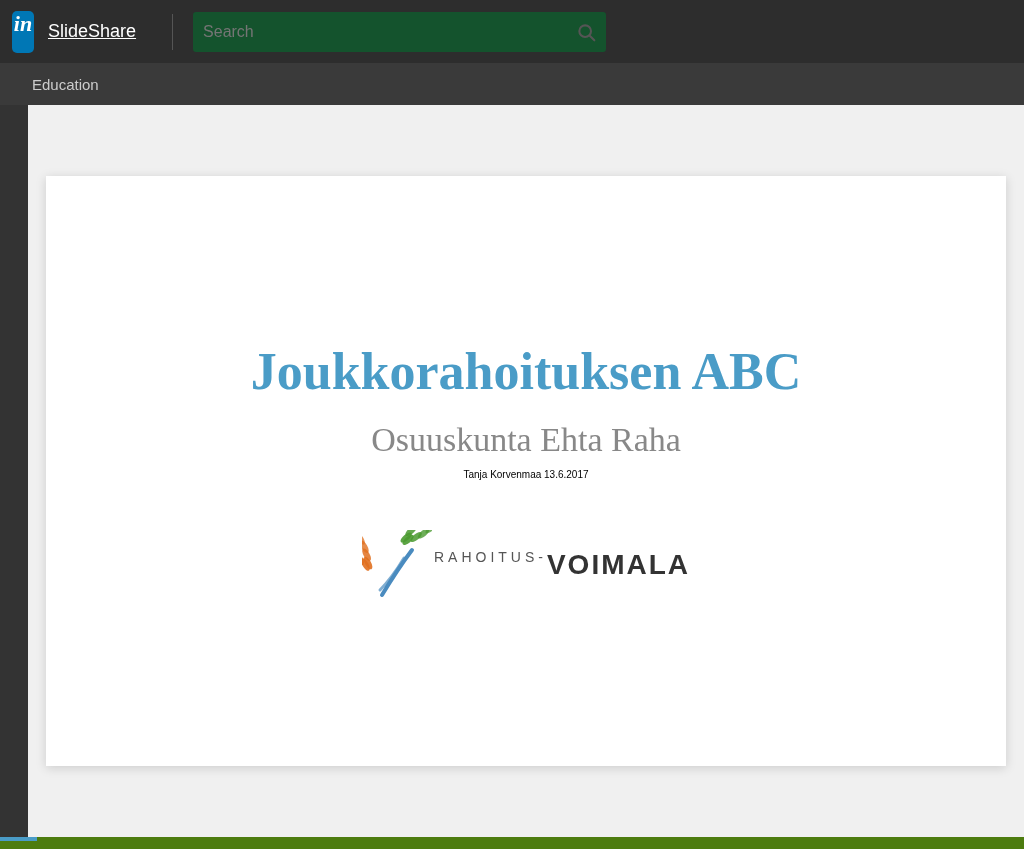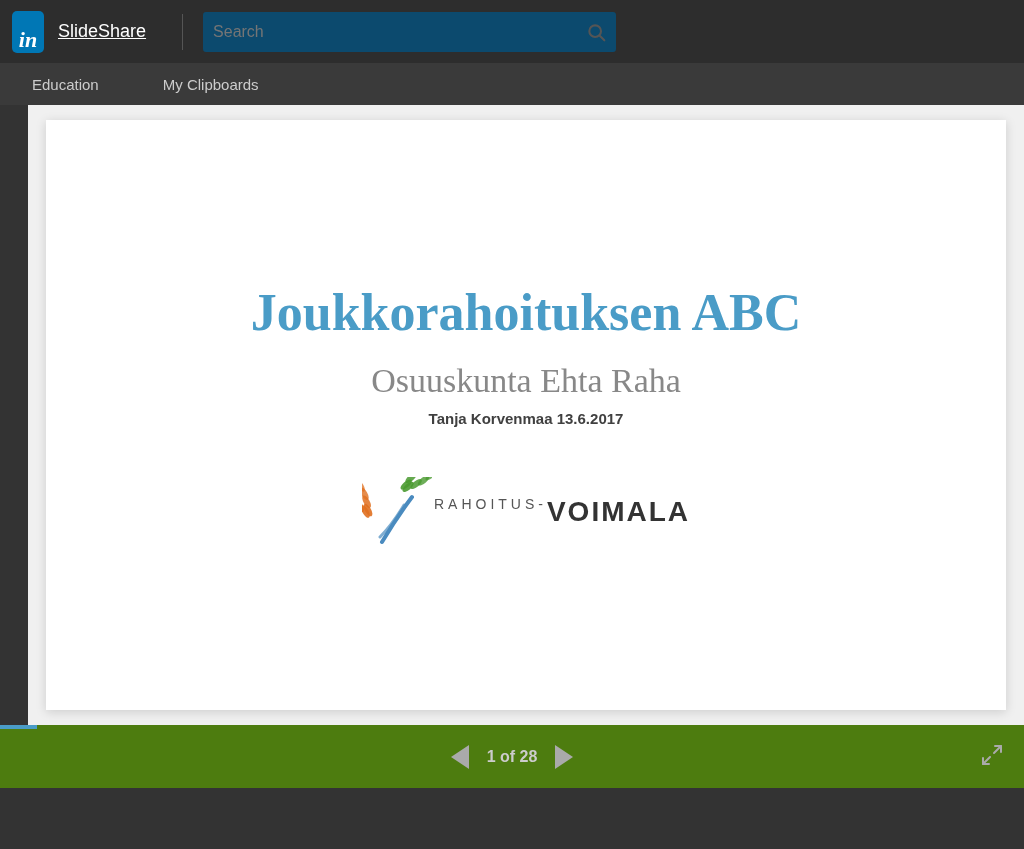--- a/index.html
+++ b/index.html
@@ -8,26 +8,26 @@
     
     #header {
       background: #2d2d2d;
       height: 63px;
       display: flex;
       align-items: center;
       padding: 0 12px;
       gap: 14px;
     }
     #linkedin-logo {
-      width: 32px;
+      width: 22px;
       height: 42px;
       background: #0077b5;
       border-radius: 5px;
       display: flex;
-      align-items: flex-end;
+      align-items: flex-start;
       justify-content: center;
       flex-shrink: 0;
     }
     #linkedin-logo span {
       color: white;
       font-size: 22px;
       font-weight: bold;
       font-style: italic;
       font-family: Georgia, serif;
     }
@@ -40,21 +40,21 @@
     }
     #divider {
       width: 1px;
       height: 36px;
       background: #555;
       margin: 0 6px;
     }
     #search-bar {
       display: flex;
       align-items: center;
-      background: #0c4a6e;
+      background: #14532d;
       border-radius: 3px;
       padding: 6px 10px;
       width: 413px;
       height: 40px;
     }
     #search-input {
       border: none;
       outline: none;
       font-size: 16px;
       color: #999;
@@ -84,21 +84,21 @@
       height: 42px;
       display: flex;
       align-items: center;
       cursor: pointer;
       white-space: nowrap;
     }
 
     
     #main-content {
       background: #f0f0f0;
-      height: 620px;
+      height: 732px;
       display: flex;
       align-items: center;
       justify-content: center;
       margin-left: 28px;
     }
     #slide-container {
       background: white;
       width: 960px;
       height: 590px;
       display: flex;
@@ -116,24 +116,23 @@
       font-family: 'Georgia', serif;
     }
     #slide-subtitle {
       font-size: 34px;
       color: #888;
       font-weight: 400;
       margin-bottom: 10px;
       font-family: 'Georgia', serif;
     }
     #slide-author {
-      font-size: 15px;
-      color: #404040;
+      font-size: 10px;
+      color: #000000;
       margin-bottom: 50px;
-      font-weight: bold;
     }
     
     #logo-area {
       display: flex;
       align-items: center;
       gap: 12px;
     }
     #logo-icon {
       width: 60px;
       height: 70px;
@@ -230,21 +229,20 @@
       <svg width="20" height="20" viewBox="0 0 24 24" fill="none" stroke="#555" stroke-width="2.5" stroke-linecap="round" stroke-linejoin="round">
         <circle cx="11" cy="11" r="7"></circle>
         <line x1="16.5" y1="16.5" x2="22" y2="22"></line>
       </svg>
     </button>
   </div>
 </div>
 
 <div id="navbar">
   <div class="nav-item">Education</div>
-  <div class="nav-item">My Clipboards</div>
 </div>
 
 <div id="main-content">
   <div id="slide-container">
     <div id="slide-title">Joukkorahoituksen ABC</div>
     <div id="slide-subtitle">Osuuskunta Ehta Raha</div>
     <div id="slide-author">Tanja Korvenmaa 13.6.2017</div>
 
     <div id="logo-area">
       <div id="logo-icon">

